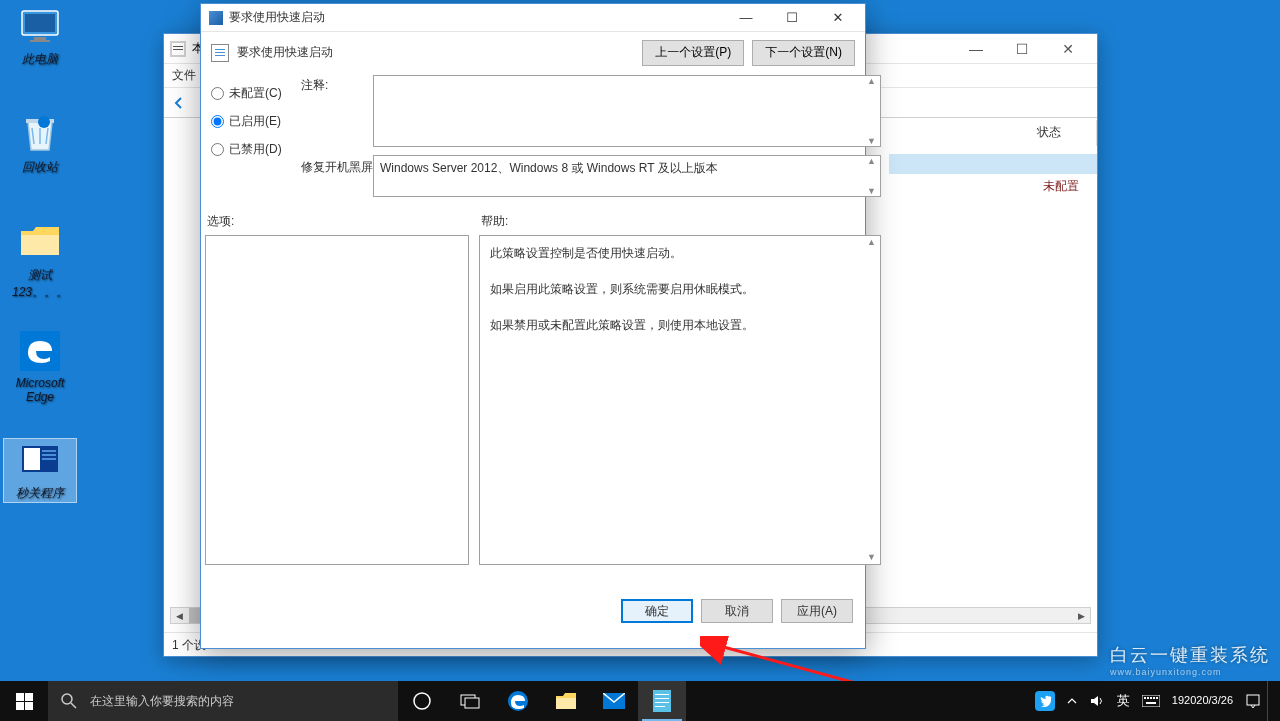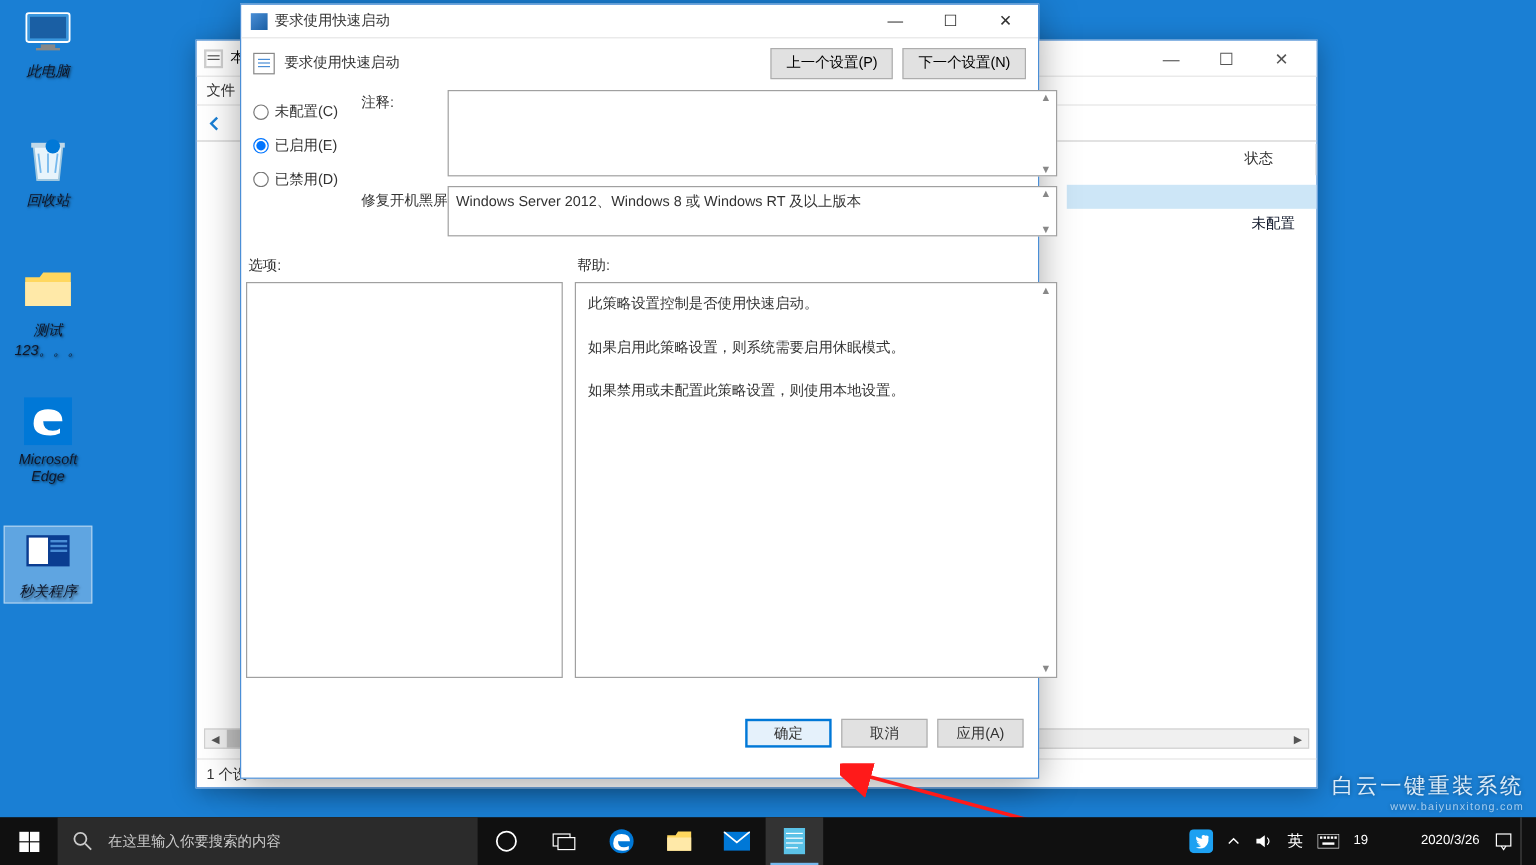--- a/index.html
+++ b/index.html
@@ -17,21 +17,21 @@
 .win-back .titlebar { height: 30px; background: #fff; display: flex; align-items: center; padding: 0 6px; border-bottom: 1px solid #e5e5e5; }
 .win-back .titlebar .ti { width: 16px; height: 16px; margin-right: 6px; }
 .win-back .ctrls { margin-left: auto; display: flex; }
 .win-back .ctrls span { width: 46px; height: 29px; display: flex; align-items: center; justify-content: center; font-size: 14px; color: #555; }
 .win-back .menubar { height: 24px; padding: 0 8px; font-size: 12px; display: flex; align-items: center; color: #333; border-bottom: 1px solid #e5e5e5; }
 .win-back .toolbar { height: 30px; display: flex; align-items: center; padding: 0 4px; border-bottom: 1px solid #d0d0d0; gap: 2px; }
 .win-back .toolbar .tb { width: 22px; height: 22px; display: flex; align-items: center; justify-content: center; border: 1px solid transparent; }
 .win-back .cols { position: absolute; right: 0; top: 86px; height: 26px; display: flex; font-size: 12px; }
 .win-back .cols .c { border-right: 1px solid #e0e0e0; padding: 4px 10px; color: #333; }
 .win-back .row-highlight { position: absolute; right: 0; top: 120px; height: 20px; width: 208px; background: #cde6f7; }
-.win-back .cell { position: absolute; font-size: 12px; color: #0f172a; }
+.win-back .cell { position: absolute; font-size: 12px; color: #7f1d1d; }
 .win-back .hscroll { position: absolute; left: 6px; right: 6px; bottom: 32px; height: 17px; background: #f0f0f0; border: 1px solid #d0d0d0; display: flex; align-items: center; }
 .win-back .hscroll .thumb { position: absolute; left: 18px; width: 50px; height: 15px; background: #c2c2c2; }
 .win-back .hscroll .arr { width: 17px; height: 15px; display: flex; align-items: center; justify-content: center; font-size: 9px; color: #555; }
 .win-back .hscroll .arr.r { margin-left: auto; }
 .win-back .status { position: absolute; left: 0; right: 0; bottom: 0; height: 24px; border-top: 1px solid #e5e5e5; font-size: 12px; padding: 4px 8px; color: #333; }
 
 
 .dialog { position: absolute; left: 200px; top: 3px; width: 666px; height: 646px; background: #fff; border: 1px solid #4a8ed6; box-shadow: 0 6px 30px rgba(0,0,0,.35); }
 .dialog .titlebar { height: 27px; display: flex; align-items: center; padding: 0 4px 0 8px; font-size: 12px; color: #333; }
 .dialog .titlebar .ti { width: 14px; height: 14px; margin-right: 6px; background: linear-gradient(135deg,#4a8ed6,#1a5fa4); }
@@ -61,24 +61,24 @@
 
 
 .taskbar { position: absolute; left: 0; right: 0; bottom: 0; height: 40px; background: #101010; display: flex; align-items: center; color: #fff; font-size: 12px; }
 .taskbar .start { width: 48px; height: 40px; display: flex; align-items: center; justify-content: center; }
 .taskbar .search { width: 350px; height: 40px; background: #2b2b2b; display: flex; align-items: center; padding: 0 12px; gap: 12px; color: #ccc; }
 .taskbar .tbi { width: 48px; height: 40px; display: flex; align-items: center; justify-content: center; position: relative; }
 .taskbar .tbi.active { background: #333; }
 .taskbar .tbi.active::after { content: ""; position: absolute; bottom: 0; left: 4px; right: 4px; height: 2px; background: #76b9ed; }
 .taskbar .tray { margin-left: auto; display: flex; align-items: center; height: 40px; }
 .taskbar .tray .ti { height: 40px; padding: 0 6px; display: flex; align-items: center; justify-content: center; font-size: 11px; }
-.taskbar .clock { padding: 0 10px; text-align: right; line-height: 1.2; font-size: 11px; gap: 44px; }
-
-
-.watermark { position: absolute; right: 10px; bottom: 44px; color: #fff; font-size: 18px; letter-spacing: 2px; opacity: .85; text-align: right; text-shadow: 0 0 4px rgba(0,0,0,.5); }
+.taskbar .clock { padding: 0 10px; text-align: right; line-height: 1.2; font-size: 11px; }
+
+
+.watermark { position: absolute; right: 10px; bottom: 44px; color: #fff; font-size: 18px; letter-spacing: 2px; opacity: .85; text-shadow: 0 0 4px rgba(0,0,0,.5); }
 .watermark .sub { font-size: 9px; letter-spacing: 1px; opacity: .7; display: block; }
 
 svg { display: block; }
 </style>
 </head>
 <body>
 
 <div class="desktop">
   <div class="desktop-icon" style="left:3px;top:5px">
     <div class="ic">

